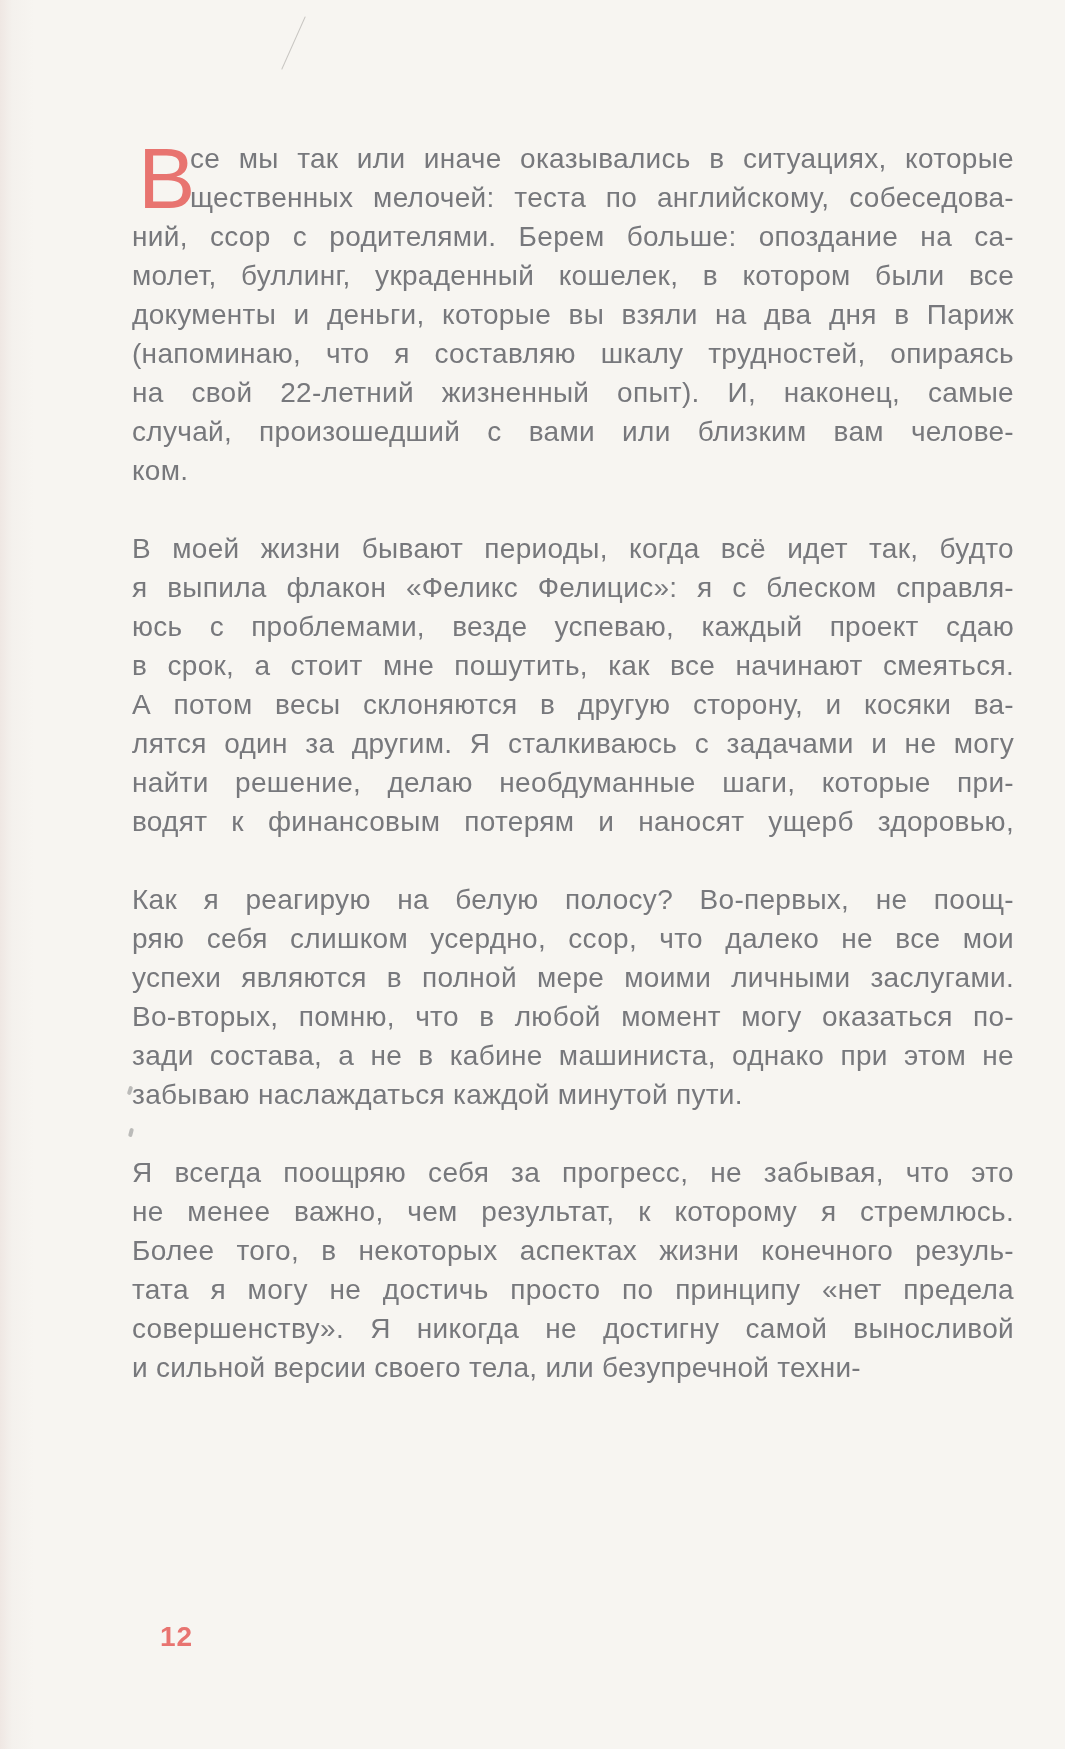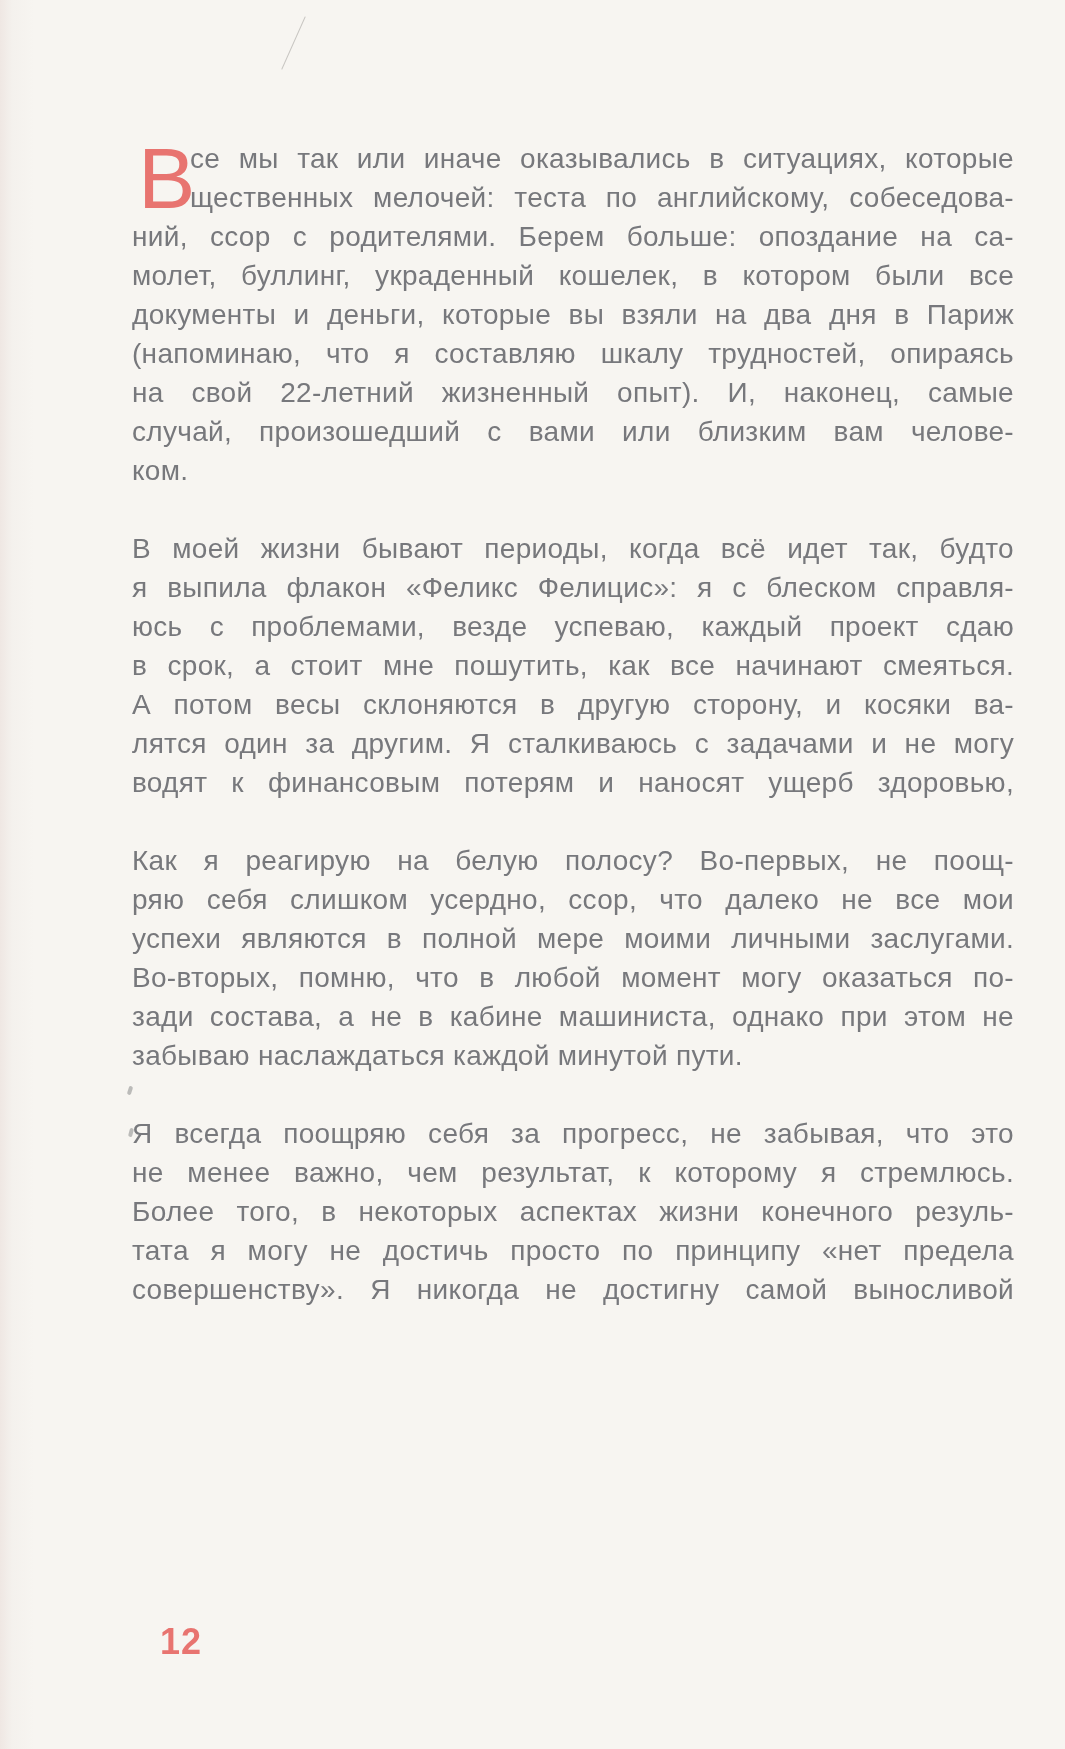--- a/index.html
+++ b/index.html
@@ -48,21 +48,21 @@
     color: var(--accent);
     font-size: 86px;
     line-height: 1;
     padding-left: 6px;
   }
   .page-number {
     position: absolute;
     left: 160px;
     top: 1621px;
     color: var(--accent);
-    font-size: 36px;
+    font-size: 28px;
     font-weight: bold;
     letter-spacing: 1px;
   }
   .scan-mark {
     position: absolute;
     background: #8a8a8a;
     border-radius: 2px;
     opacity: 0.55;
   }
   .mark-1 { left: 128px; top: 1086px; width: 4px; height: 9px; transform: rotate(18deg); }
@@ -93,37 +93,39 @@
       <div class="line last">ком.</div>
     </div>
 
     <div class="para">
       <div class="line">В моей жизни бывают периоды, когда всё идет так, будто</div>
       <div class="line">я выпила флакон «Феликс Фелицис»: я с блеском справля-</div>
       <div class="line">юсь с проблемами, везде успеваю, каждый проект сдаю</div>
       <div class="line">в срок, а стоит мне пошутить, как все начинают смеяться.</div>
       <div class="line">А потом весы склоняются в другую сторону, и косяки ва-</div>
       <div class="line">лятся один за другим. Я сталкиваюсь с задачами и не могу</div>
+      <div class="line">найти решение, делаю необдуманные шаги, которые при-</div>
       <div class="line">водят к финансовым потерям и наносят ущерб здоровью,</div>
     </div>
 
     <div class="para">
       <div class="line">Как я реагирую на белую полосу? Во-первых, не поощ-</div>
       <div class="line">ряю себя слишком усердно, ссор, что далеко не все мои</div>
       <div class="line">успехи являются в полной мере моими личными заслугами.</div>
       <div class="line">Во-вторых, помню, что в любой момент могу оказаться по-</div>
       <div class="line">зади состава, а не в кабине машиниста, однако при этом не</div>
       <div class="line last">забываю наслаждаться каждой минутой пути.</div>
     </div>
 
     <div class="para">
       <div class="line">Я всегда поощряю себя за прогресс, не забывая, что это</div>
       <div class="line">не менее важно, чем результат, к которому я стремлюсь.</div>
       <div class="line">Более того, в некоторых аспектах жизни конечного резуль-</div>
       <div class="line">тата я могу не достичь просто по принципу «нет предела</div>
       <div class="line">совершенству». Я никогда не достигну самой выносливой</div>
+      <div class="line last">и сильной версии своего тела, или безупречной техни-</div>
     </div>
 
   </div>
 
   <div class="page-number">12</div>
 
 </div>
 
 </body></html>

